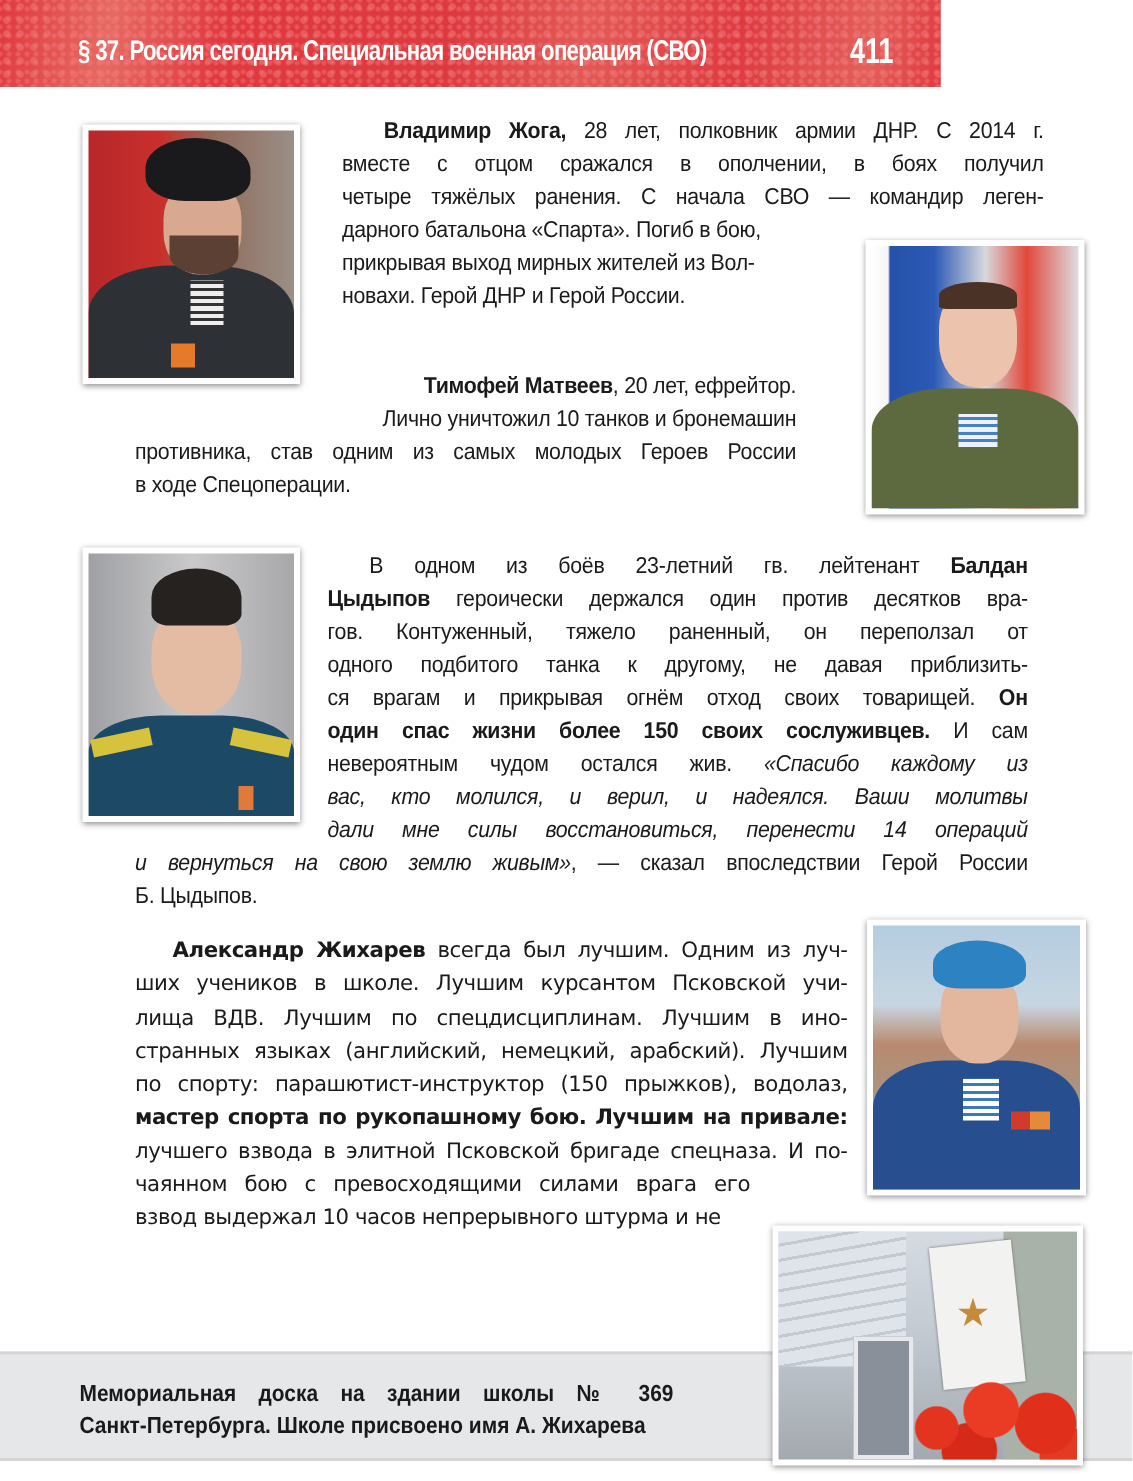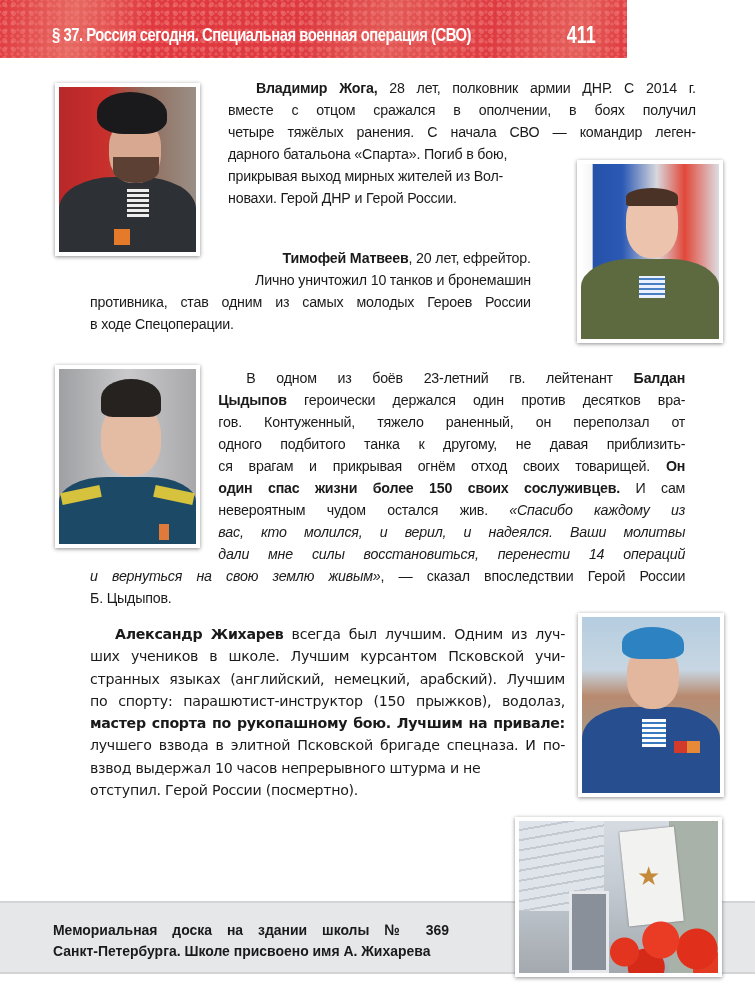--- a/index.html
+++ b/index.html
@@ -193,26 +193,27 @@
     <span class="justify-line" style="padding-left: 138px; width: 640px;"><span>невероятным чудом остался жив. </span><i>«Спасибо каждому из</i></span>
     <span class="justify-line" style="padding-left: 138px; width: 640px;"><i>вас, кто молился, и верил, и надеялся. Ваши молитвы</i></span>
     <span class="justify-line" style="padding-left: 138px; width: 640px;"><i>дали мне силы восстановиться, перенести 14 операций</i></span>
     <span class="justify-line" style="width: 640px;"><i>и вернуться на свою землю живым»</i><span>, — сказал впоследствии Герой России</span></span>
     <span class="line"><span>Б. Цыдыпов.</span></span>
   </div>
 
 <div class="text" id="b4">
     <span class="justify-line"><b>Александр Жихарев</b><span> всегда был лучшим. Одним из луч-</span></span>
     <span class="justify-line" style="margin-left: -25px;"><span>ших учеников в школе. Лучшим курсантом Псковской учи-</span></span>
+    <span class="justify-line" style="margin-left: -25px;"><span>лища ВДВ. Лучшим по спецдисциплинам. Лучшим в ино-</span></span>
     <span class="justify-line" style="margin-left: -25px;"><span>странных языках (английский, немецкий, арабский). Лучшим</span></span>
     <span class="justify-line" style="margin-left: -25px;"><span>по спорту: парашютист-инструктор (150 прыжков), водолаз,</span></span>
     <span class="justify-line" style="margin-left: -25px; font-weight: bold;"><span>мастер спорта по рукопашному бою. Лучшим на привале:</span></span>
     <span class="justify-line" style="margin-left: -25px;"><span>лучшего взвода в элитной Псковской бригаде спецназа. И по-</span></span>
+    <span class="justify-line" style="margin-left: -25px; width: 410px;"><span>чаянном бою с превосходящими силами врага его</span></span>
     <span class="line" style="margin-left: -25px; width: 410px;"><span>взвод выдержал 10 часов непрерывного штурма и не</span></span>
-    <span class="line" style="margin-left: -25px;"><span>отступил. Герой России (посмертно).</span></span>
   </div>
 
 <div class="caption-bar"></div>
 <div class="caption-text">
   <span class="justify-line">Мемориальная доска на здании школы № 369</span>
   <span class="line">Санкт-Петербурга. Школе присвоено имя А. Жихарева</span>
 </div>
 
 <div class="photo" id="p5">
   <div class="img">

